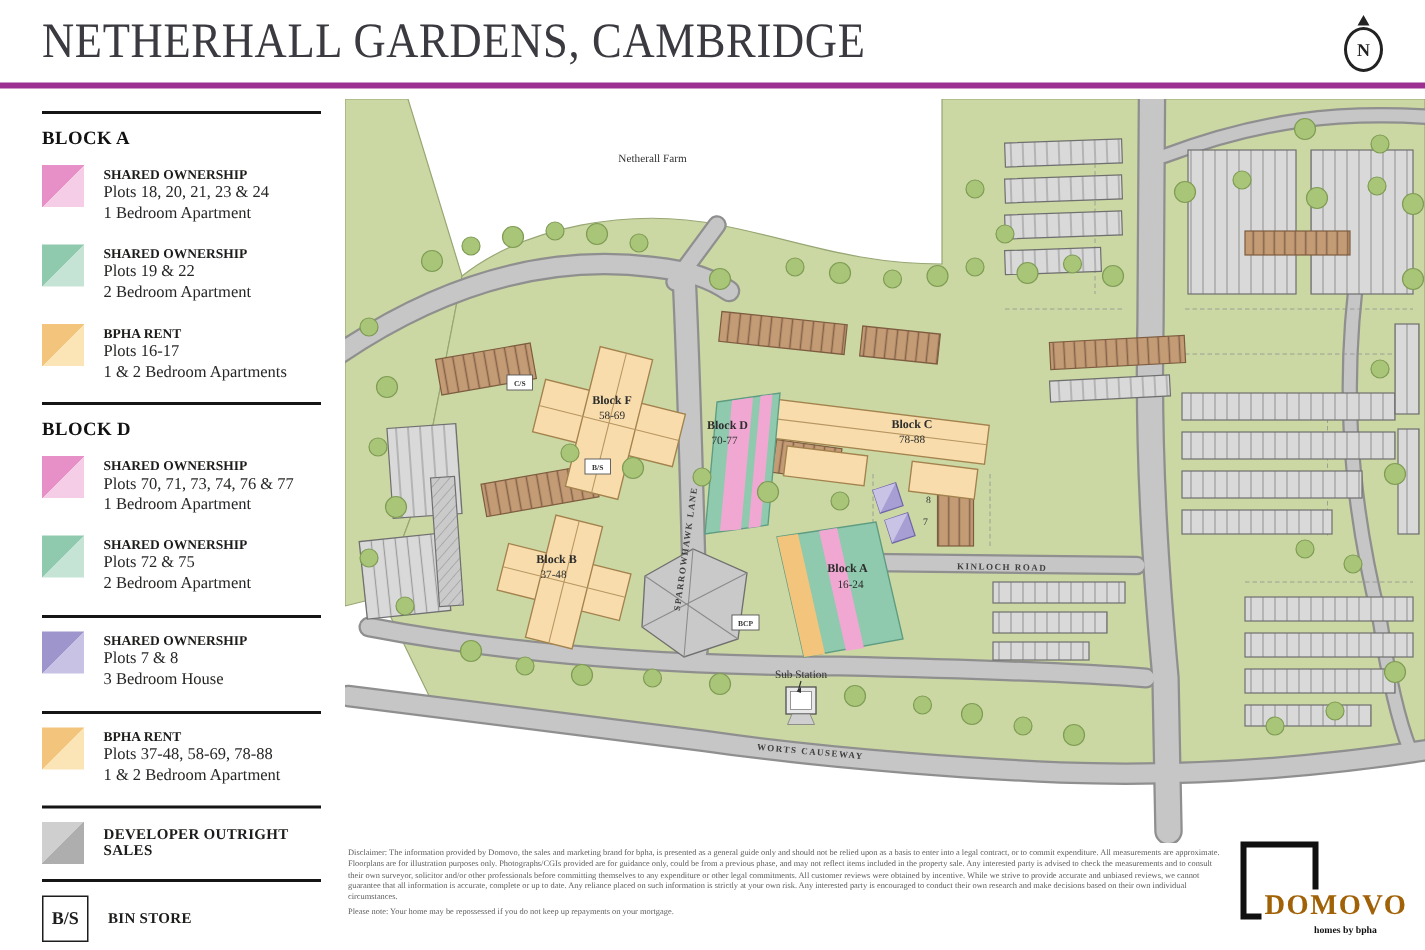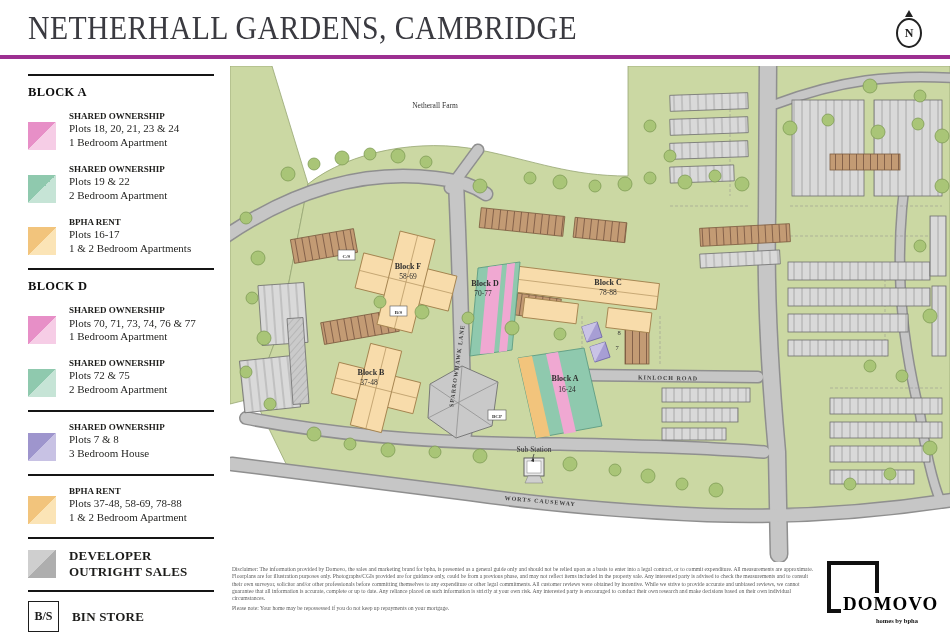--- a/index.html
+++ b/index.html
@@ -12,51 +12,51 @@
   .compass{position:absolute;left:893px;top:10px;width:32px;height:42px;}
   .compass .tri{position:absolute;left:12px;top:0;width:0;height:0;border-left:4px solid transparent;
         border-right:4px solid transparent;border-bottom:7px solid #222;}
   .compass .circ{position:absolute;left:3px;top:8px;width:22px;height:26px;border:2px solid #222;
         border-radius:50%;display:flex;align-items:center;justify-content:center;
         font-size:12px;font-weight:bold;color:#222;}
   
   .sidebar{position:absolute;left:28px;top:68px;width:186px;}
   .ldiv{border-top:2px solid #151515;margin:6px 0 9px 0;}
   .lhead{font-size:12.5px;font-weight:bold;letter-spacing:.3px;margin:4px 0 10px 0;color:#111;}
-  .lrow{display:flex;gap:13px;align-items:flex-end;margin-bottom:13px;}
+  .lrow{display:flex;gap:13px;align-items:flex-start;margin-bottom:13px;}
   .sw{width:28px;height:28px;flex:0 0 28px;}
   .sw.pink  {background:linear-gradient(135deg,#e78fc7 0%,#e78fc7 50%,#f6cde6 50%,#f6cde6 100%);}
   .sw.green {background:linear-gradient(135deg,#8fc9ae 0%,#8fc9ae 50%,#c6e4d6 50%,#c6e4d6 100%);}
   .sw.orange{background:linear-gradient(135deg,#f2c47c 0%,#f2c47c 50%,#fbe4b6 50%,#fbe4b6 100%);}
   .sw.purple{background:linear-gradient(135deg,#9e95cd 0%,#9e95cd 50%,#c8c2e4 50%,#c8c2e4 100%);}
   .sw.gray  {background:linear-gradient(135deg,#cfcfcf 0%,#cfcfcf 50%,#aeaeae 50%,#aeaeae 100%);}
   .ltxt{padding-top:1px;}
   .lt{font-size:9px;font-weight:bold;line-height:1.25;}
   .ll{font-size:11px;line-height:1.25;color:#262624;}
   .lrow.center{align-items:center;margin-bottom:10px;}
   .bbox{width:29px;height:29px;flex:0 0 29px;border:1.6px solid #1d1d1d;display:flex;align-items:center;
         justify-content:center;font-size:12px;font-weight:bold;color:#1d1d1d;background:#fff;}
-  .blabel{font-size:13px;font-weight:bold;letter-spacing:.2px;}
+  .blabel{font-size:10px;font-weight:bold;letter-spacing:.2px;}
   
   .map{position:absolute;left:230px;top:66px;width:720px;height:496px;}
   .map svg{display:block;}
   .t7{font-size:7.5px;fill:#333;}
   .bl{font-size:8px;font-weight:bold;fill:#2d2d2d;}
   .bp{font-size:7.5px;fill:#2d2d2d;}
   .rd{font-size:6px;font-weight:bold;fill:#3f3f3f;letter-spacing:1px;}
   .tiny{font-size:5px;fill:#333;font-weight:bold;}
   .num{font-size:6.5px;fill:#333;}
   
   .disc{position:absolute;left:232px;top:566px;width:586px;font-size:5.6px;line-height:1.3;
         color:#5c5c5c;}
   .disc .note{margin-top:3px;}
   .logo{position:absolute;left:827px;top:561px;width:110px;height:64px;}
   .logo .sq{position:absolute;left:0;top:0;width:44px;height:44px;border:4px solid #101010;}
   .logo .brand{position:absolute;left:14px;top:32px;background:#fff;padding:0 2px;
-        font-size:19px;font-weight:bold;letter-spacing:1px;color:#000000;}
+        font-size:19px;font-weight:bold;letter-spacing:1px;color:#a16207;}
   .logo .tag{position:absolute;left:49px;top:56px;font-size:6.5px;font-weight:bold;color:#101010;}
 </style>
 </head>
 <body>
 
 <div id="stage">
 
   <div class="title">NETHERHALL GARDENS, CAMBRIDGE</div>
   <div class="compass">
     <div class="tri"></div>

